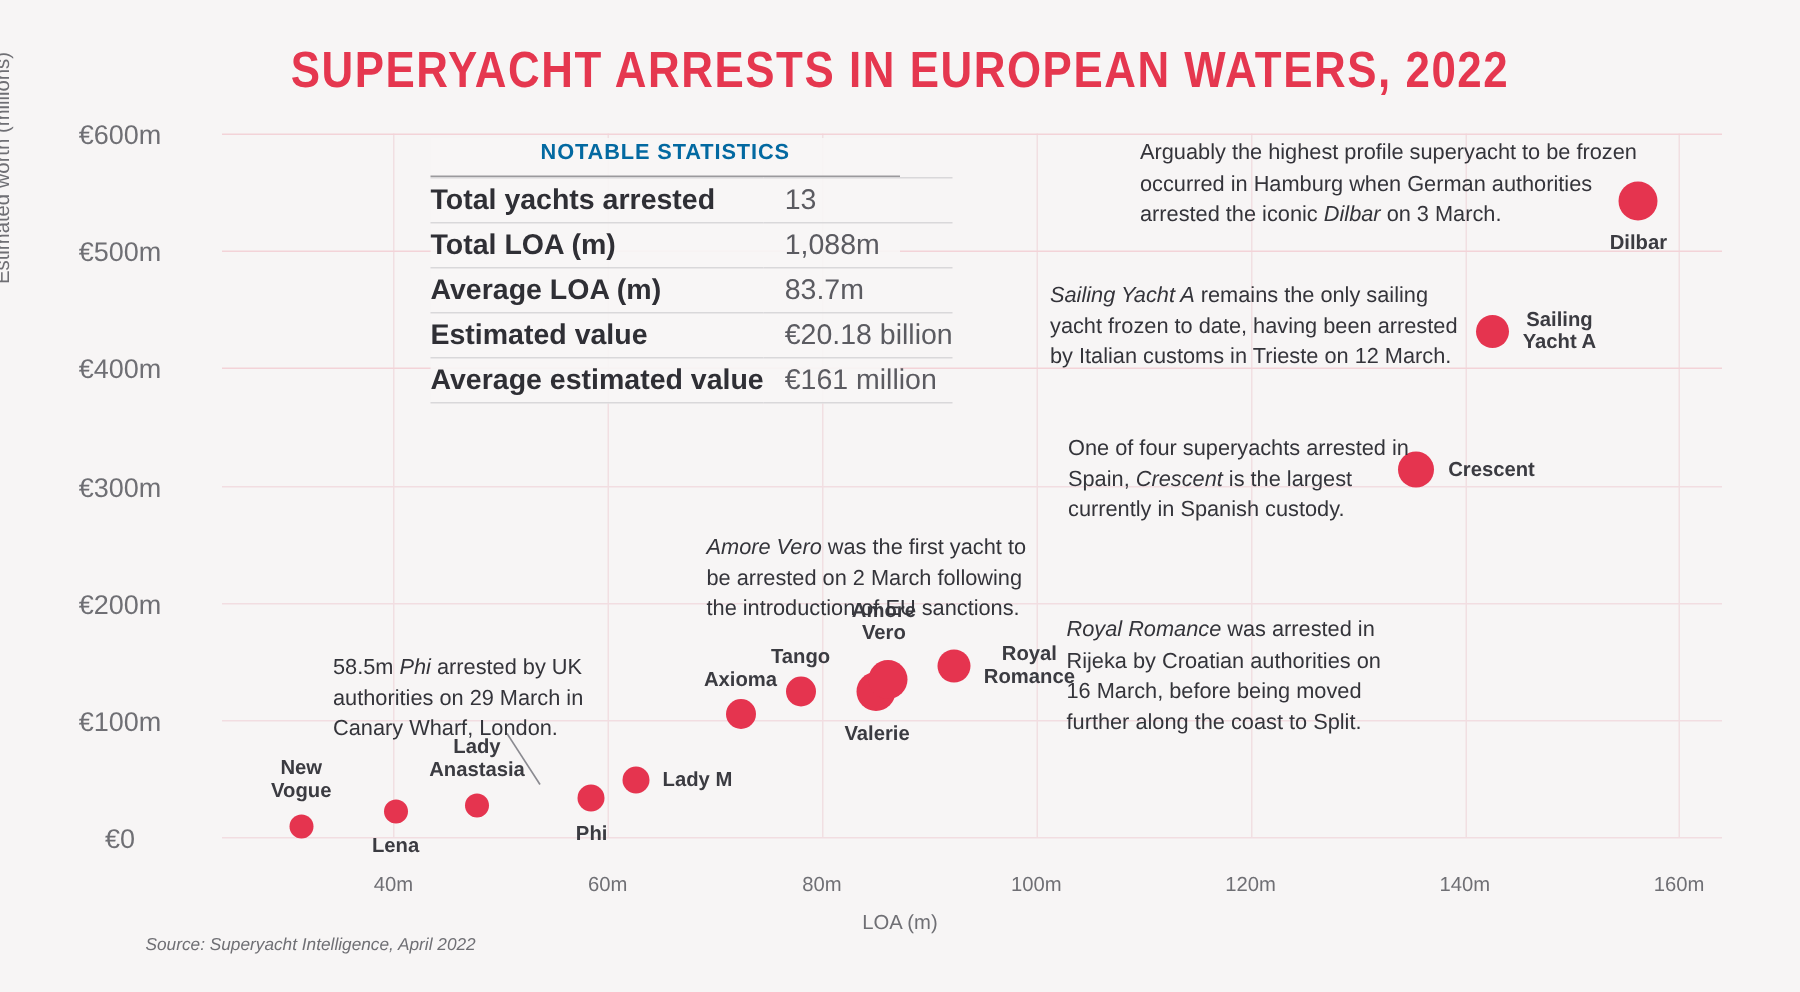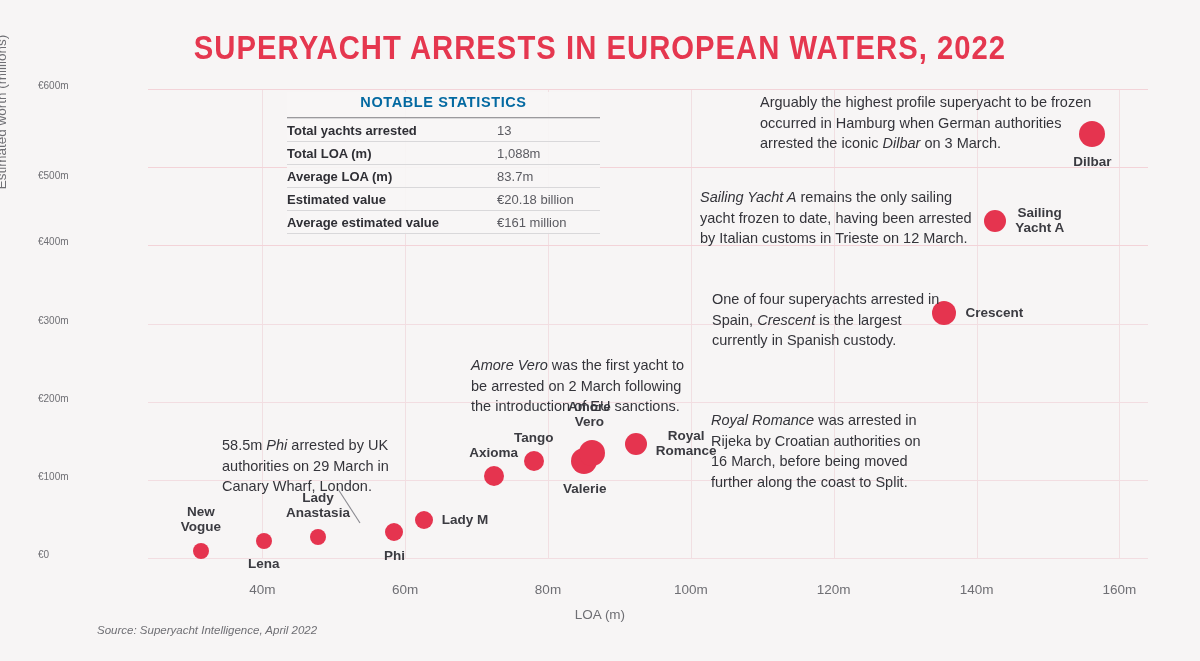--- a/index.html
+++ b/index.html
@@ -23,22 +23,22 @@
   }
 
   
   .plot{
     position:absolute;left:148px;top:89px;width:1000px;height:469px;
   }
   .gridline-v{position:absolute;top:0;width:1px;height:469px;background:#f1dfe2;}
   .gridline-h{position:absolute;left:0;width:1000px;height:1px;background:#f2dde1;}
   .gridline-h.strong{background:#f3d3d8;}
   .ytick-abs{
-    position:absolute;width:84px;text-align:left;left:38px;
-    font-size:10px;color:#6f6f74;white-space:nowrap;
+    position:absolute;width:84px;text-align:center;left:38px;
+    font-size:18px;color:#6f6f74;white-space:nowrap;
   }
   .xtick-abs{
     position:absolute;width:80px;text-align:center;
     font-size:13.5px;color:#6f6f74;white-space:nowrap;
   }
   .axis-title-y{
     position:absolute;left:-6px;top:232px;width:240px;
     transform:rotate(-90deg);transform-origin:left top;
     font-size:13.5px;color:#6f6f74;text-align:center;white-space:nowrap;
   }
@@ -72,21 +72,21 @@
   .stats{
     position:absolute;left:287px;top:92px;width:313px;
     background:rgba(247,245,245,0.92);
   }
   .stats-title{
     text-align:center;font-size:14.5px;font-weight:bold;color:#0369a1;
     letter-spacing:.6px;padding:2px 0 7px 0;
   }
   .stats table{width:100%;border-collapse:collapse;}
   .stats td{
-    padding:3.5px 0 3.5px 0;font-size:13px;vertical-align:baseline;
+    padding:3.5px 0 3.5px 0;font-size:19px;vertical-align:baseline;
   }
   .stats tr{border-top:1px solid #d9d8da;}
   .stats tr:last-child{border-bottom:1px solid #d9d8da;}
   .stats .k{font-weight:bold;color:#2f2f35;white-space:nowrap;}
   .stats .v{color:#5b5b61;padding-left:14px;white-space:nowrap;}
   .stats-toprule{height:1px;background:#9b9a9d;}
 
   
   .source{
     position:absolute;left:97px;top:624px;
@@ -116,21 +116,21 @@
       <div class="gridline-h strong" style="top: 78.1667px;"></div>
       <div class="gridline-h strong" style="top: 0px;"></div>
     </div>
 
   <div id="axes">
       <div class="ytick-abs" style="top: 549px;">€0</div>
       <div class="ytick-abs" style="top: 470.833px;">€100m</div>
       <div class="ytick-abs" style="top: 392.667px;">€200m</div>
       <div class="ytick-abs" style="top: 314.5px;">€300m</div>
       <div class="ytick-abs" style="top: 236.333px;">€400m</div>
-      <div class="ytick-abs" style="top: 158.167px; margin-top: 12px;">€500m</div>
+      <div class="ytick-abs" style="top: 158.167px;">€500m</div>
       <div class="ytick-abs" style="top: 80px;">€600m</div>
       <div class="xtick-abs" style="left: 222.286px; top: 582px;">40m</div>
       <div class="xtick-abs" style="left: 365.143px; top: 582px;">60m</div>
       <div class="xtick-abs" style="left: 508px; top: 582px;">80m</div>
       <div class="xtick-abs" style="left: 650.857px; top: 582px;">100m</div>
       <div class="xtick-abs" style="left: 793.714px; top: 582px;">120m</div>
       <div class="xtick-abs" style="left: 936.571px; top: 582px;">140m</div>
       <div class="xtick-abs" style="left: 1079.43px; top: 582px;">160m</div>
     </div>
 

